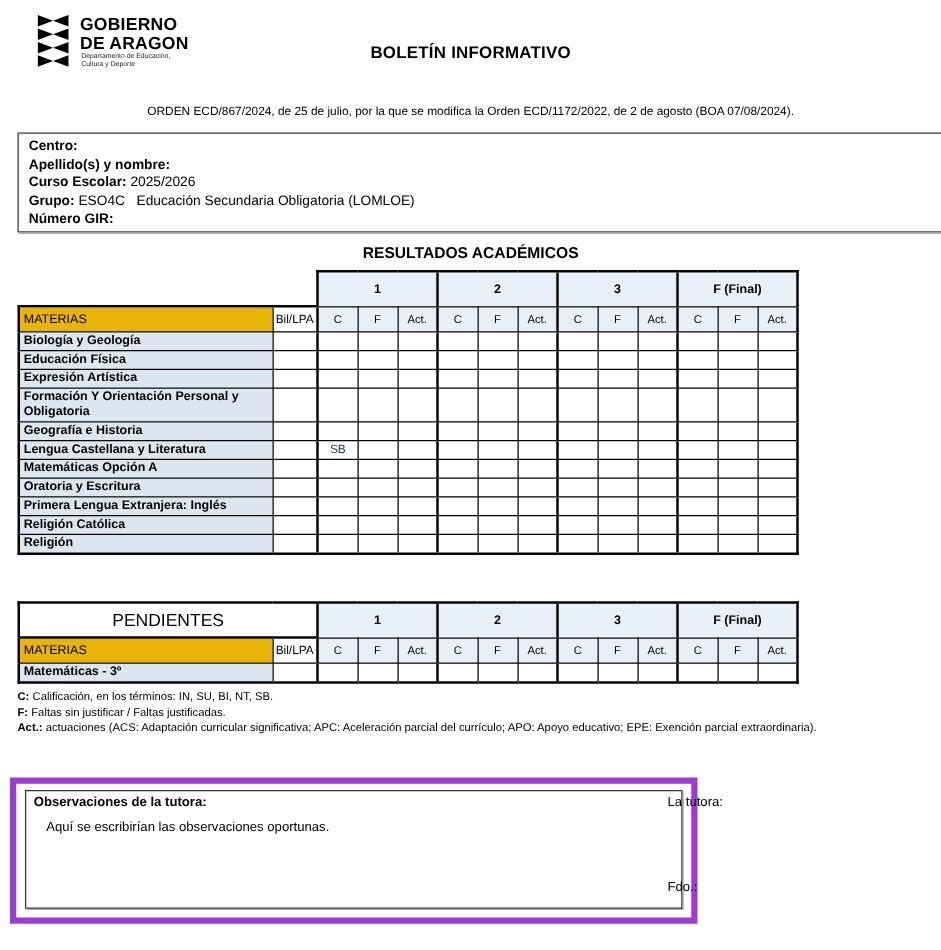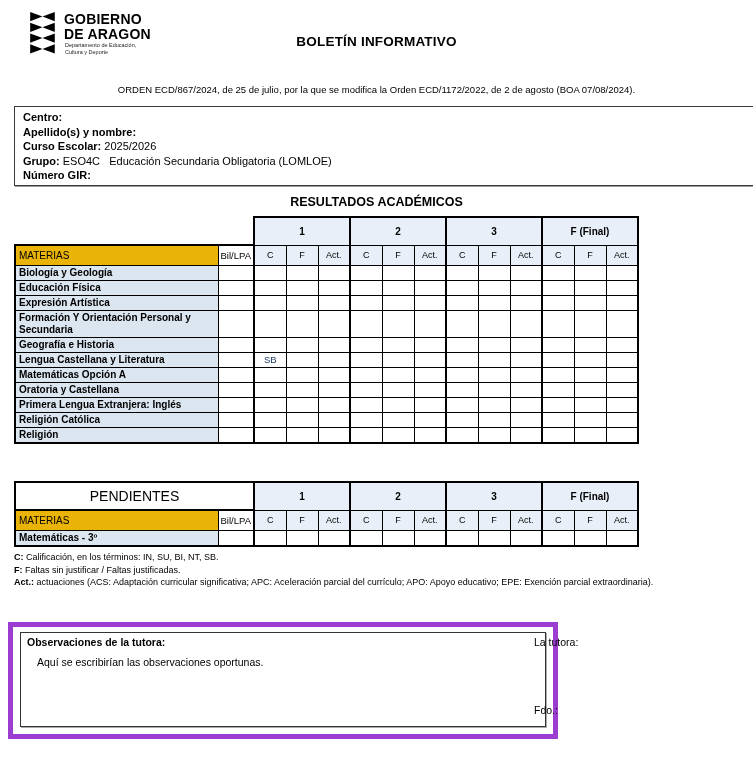--- a/index.html
+++ b/index.html
@@ -181,21 +181,21 @@
           <td class="sc"></td>
           <td class="sc"></td>
           <td class="sc gs"></td>
           <td class="sc"></td>
           <td class="sc"></td>
           <td class="sc gs"></td>
           <td class="sc"></td>
           <td class="sc last"></td>
         </tr>
         <tr>
-          <td class="lbl">Formación Y Orientación Personal y Secundaria</td>
+          <td class="lbl">Formación Y Orientación Personal y Obligatoria</td>
           <td class="bil"></td>
           <td class="sc gs"></td>
           <td class="sc"></td>
           <td class="sc"></td>
           <td class="sc gs"></td>
           <td class="sc"></td>
           <td class="sc"></td>
           <td class="sc gs"></td>
           <td class="sc"></td>
           <td class="sc"></td>
@@ -245,21 +245,21 @@
           <td class="sc"></td>
           <td class="sc"></td>
           <td class="sc gs"></td>
           <td class="sc"></td>
           <td class="sc"></td>
           <td class="sc gs"></td>
           <td class="sc"></td>
           <td class="sc last"></td>
         </tr>
         <tr>
-          <td class="lbl">Oratoria y Castellana</td>
+          <td class="lbl">Oratoria y Escritura</td>
           <td class="bil"></td>
           <td class="sc gs"></td>
           <td class="sc"></td>
           <td class="sc"></td>
           <td class="sc gs"></td>
           <td class="sc"></td>
           <td class="sc"></td>
           <td class="sc gs"></td>
           <td class="sc"></td>
           <td class="sc"></td>

